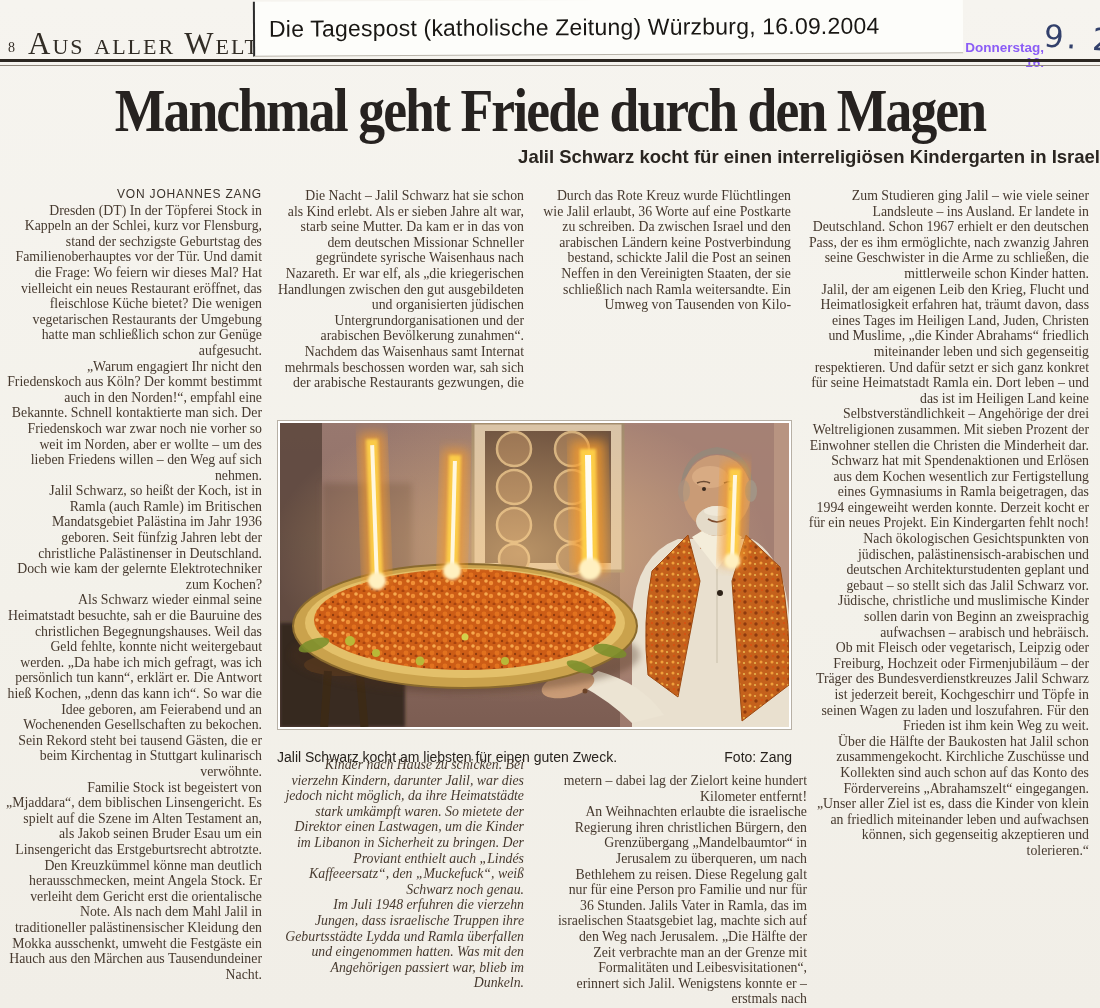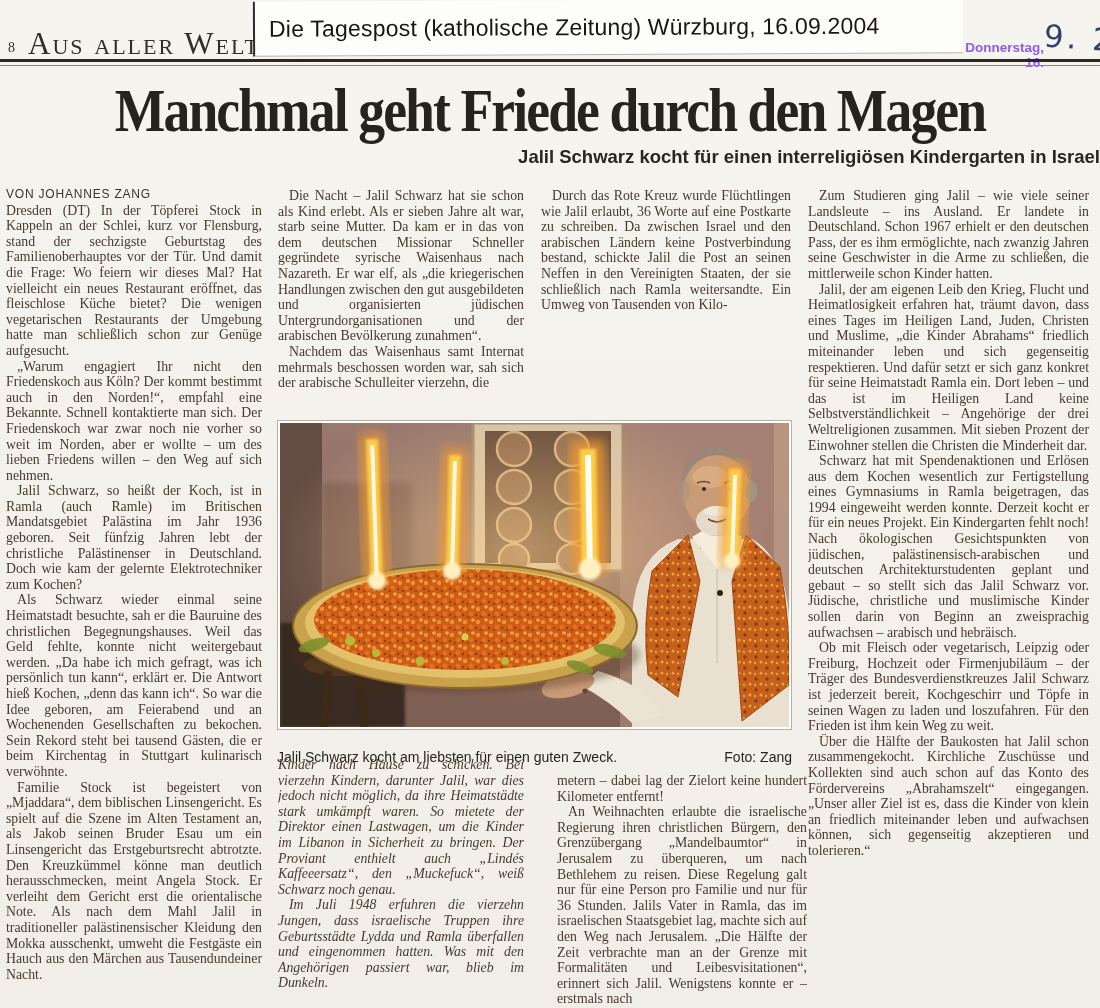--- a/index.html
+++ b/index.html
@@ -39,21 +39,21 @@
     font-family:"Liberation Serif",serif;font-weight:bold;font-size:57px;
     letter-spacing:-2px;color:#262220;transform:scale(0.94,1.06);transform-origin:center top;
     white-space:nowrap;
   }
   .subheadline{
     position:absolute;left:0;top:146px;width:1100px;text-align:right;
     font-family:Liberation Sans, sans-serif;font-weight:bold;font-size:18.5px;color:#2a2520;
   }
   
   .col{position:absolute;overflow:hidden;font-size:13.8px;line-height:15.6px;text-align:justify;}
-  .col p{margin:0;}
+  .col p{margin:0;text-align:right;}
   .col p.ind{text-indent:11px;}
   .byline{
     font-family:"Liberation Sans",sans-serif;font-size:12px;letter-spacing:0.8px;
     color:#3a322b;margin:0 0 16px 0;text-align:left;
   }
   #col1{left:6px;top:187px;width:256px;height:820px;}
   #col2top{left:278px;top:188px;width:246px;height:230px;}
   #col3top{left:541px;top:188px;width:250px;height:230px;}
   #col2bot{left:278px;top:757px;width:246px;height:232px;font-style:italic;}
   #col3bot{left:541px;top:773px;width:250px;height:232px;margin-left:16px;}
@@ -92,21 +92,21 @@
       <p class="">Dresden (DT) In der Töpferei Stock in Kappeln an der Schlei, kurz vor Flensburg, stand der sechzigste Geburtstag des Familienoberhauptes vor der Tür. Und damit die Frage: Wo feiern wir dieses Mal? Hat vielleicht ein neues Restaurant eröffnet, das fleischlose Küche bietet? Die wenigen vegetarischen Restaurants der Umgebung hatte man schließlich schon zur Genüge aufgesucht.</p>
       <p class="ind">„Warum engagiert Ihr nicht den Friedenskoch aus Köln? Der kommt bestimmt auch in den Norden!“, empfahl eine Bekannte. Schnell kontaktierte man sich. Der Friedenskoch war zwar noch nie vorher so weit im Norden, aber er wollte – um des lieben Friedens willen – den Weg auf sich nehmen.</p>
       <p class="ind">Jalil Schwarz, so heißt der Koch, ist in Ramla (auch Ramle) im Britischen Mandatsgebiet Palästina im Jahr 1936 geboren. Seit fünfzig Jahren lebt der christliche Palästinenser in Deutschland. Doch wie kam der gelernte Elektrotechniker zum Kochen?</p>
       <p class="ind">Als Schwarz wieder einmal seine Heimatstadt besuchte, sah er die Bauruine des christlichen Begegnungshauses. Weil das Geld fehlte, konnte nicht weitergebaut werden. „Da habe ich mich gefragt, was ich persönlich tun kann“, erklärt er. Die Antwort hieß Kochen, „denn das kann ich“. So war die Idee geboren, am Feierabend und an Wochenenden Gesellschaften zu bekochen. Sein Rekord steht bei tausend Gästen, die er beim Kirchentag in Stuttgart kulinarisch verwöhnte.</p>
       <p class="ind">Familie Stock ist begeistert von „Mjaddara“, dem biblischen Linsengericht. Es spielt auf die Szene im Alten Testament an, als Jakob seinen Bruder Esau um ein Linsengericht das Erstgeburtsrecht abtrotzte. Den Kreuzkümmel könne man deutlich herausschmecken, meint Angela Stock. Er verleiht dem Gericht erst die orientalische Note. Als nach dem Mahl Jalil in traditioneller palästinensischer Kleidung den Mokka ausschenkt, umweht die Festgäste ein Hauch aus den Märchen aus Tausendundeiner Nacht.</p>
     </div>
 </div>
 
 <div class="col" id="col2top">
     <p class="ind">Die Nacht – Jalil Schwarz hat sie schon als Kind erlebt. Als er sieben Jahre alt war, starb seine Mutter. Da kam er in das von dem deutschen Missionar Schneller gegründete syrische Waisenhaus nach Nazareth. Er war elf, als „die kriegerischen Handlungen zwischen den gut ausgebildeten und organisierten jüdischen Untergrundorganisationen und der arabischen Bevölkerung zunahmen“.</p>
-    <p class="ind">Nachdem das Waisenhaus samt Internat mehrmals beschossen worden war, sah sich der arabische Schulleiter vierzehn, die</p>
+    <p class="ind">Nachdem das Waisenhaus samt Internat mehrmals beschossen worden war, sah sich der arabische Restaurants gezwungen, die</p>
   </div>
 <div class="col" id="col3top">
     <p class="ind">Durch das Rote Kreuz wurde Flüchtlingen wie Jalil erlaubt, 36 Worte auf eine Postkarte zu schreiben. Da zwischen Israel und den arabischen Ländern keine Postverbindung bestand, schickte Jalil die Post an seinen Neffen in den Vereinigten Staaten, der sie schließlich nach Ramla weitersandte. Ein Umweg von Tausenden von Kilo-</p>
   </div>
 
 <div class="photo-frame">
   <svg width="509" height="304" viewBox="0 0 509 304">
     <defs>
       <linearGradient id="bgGrad" x1="0" y1="0" x2="0" y2="1">
         <stop offset="0" stop-color="#98786f"></stop>

